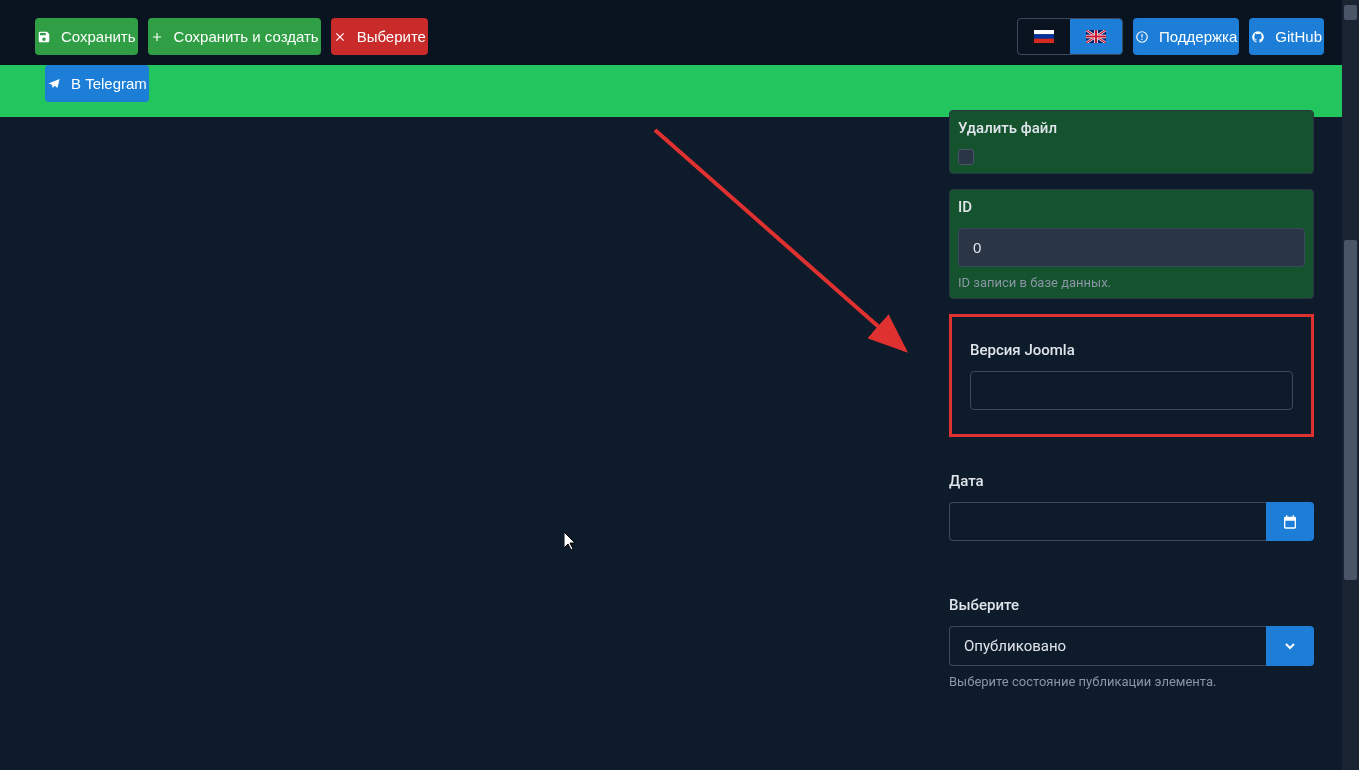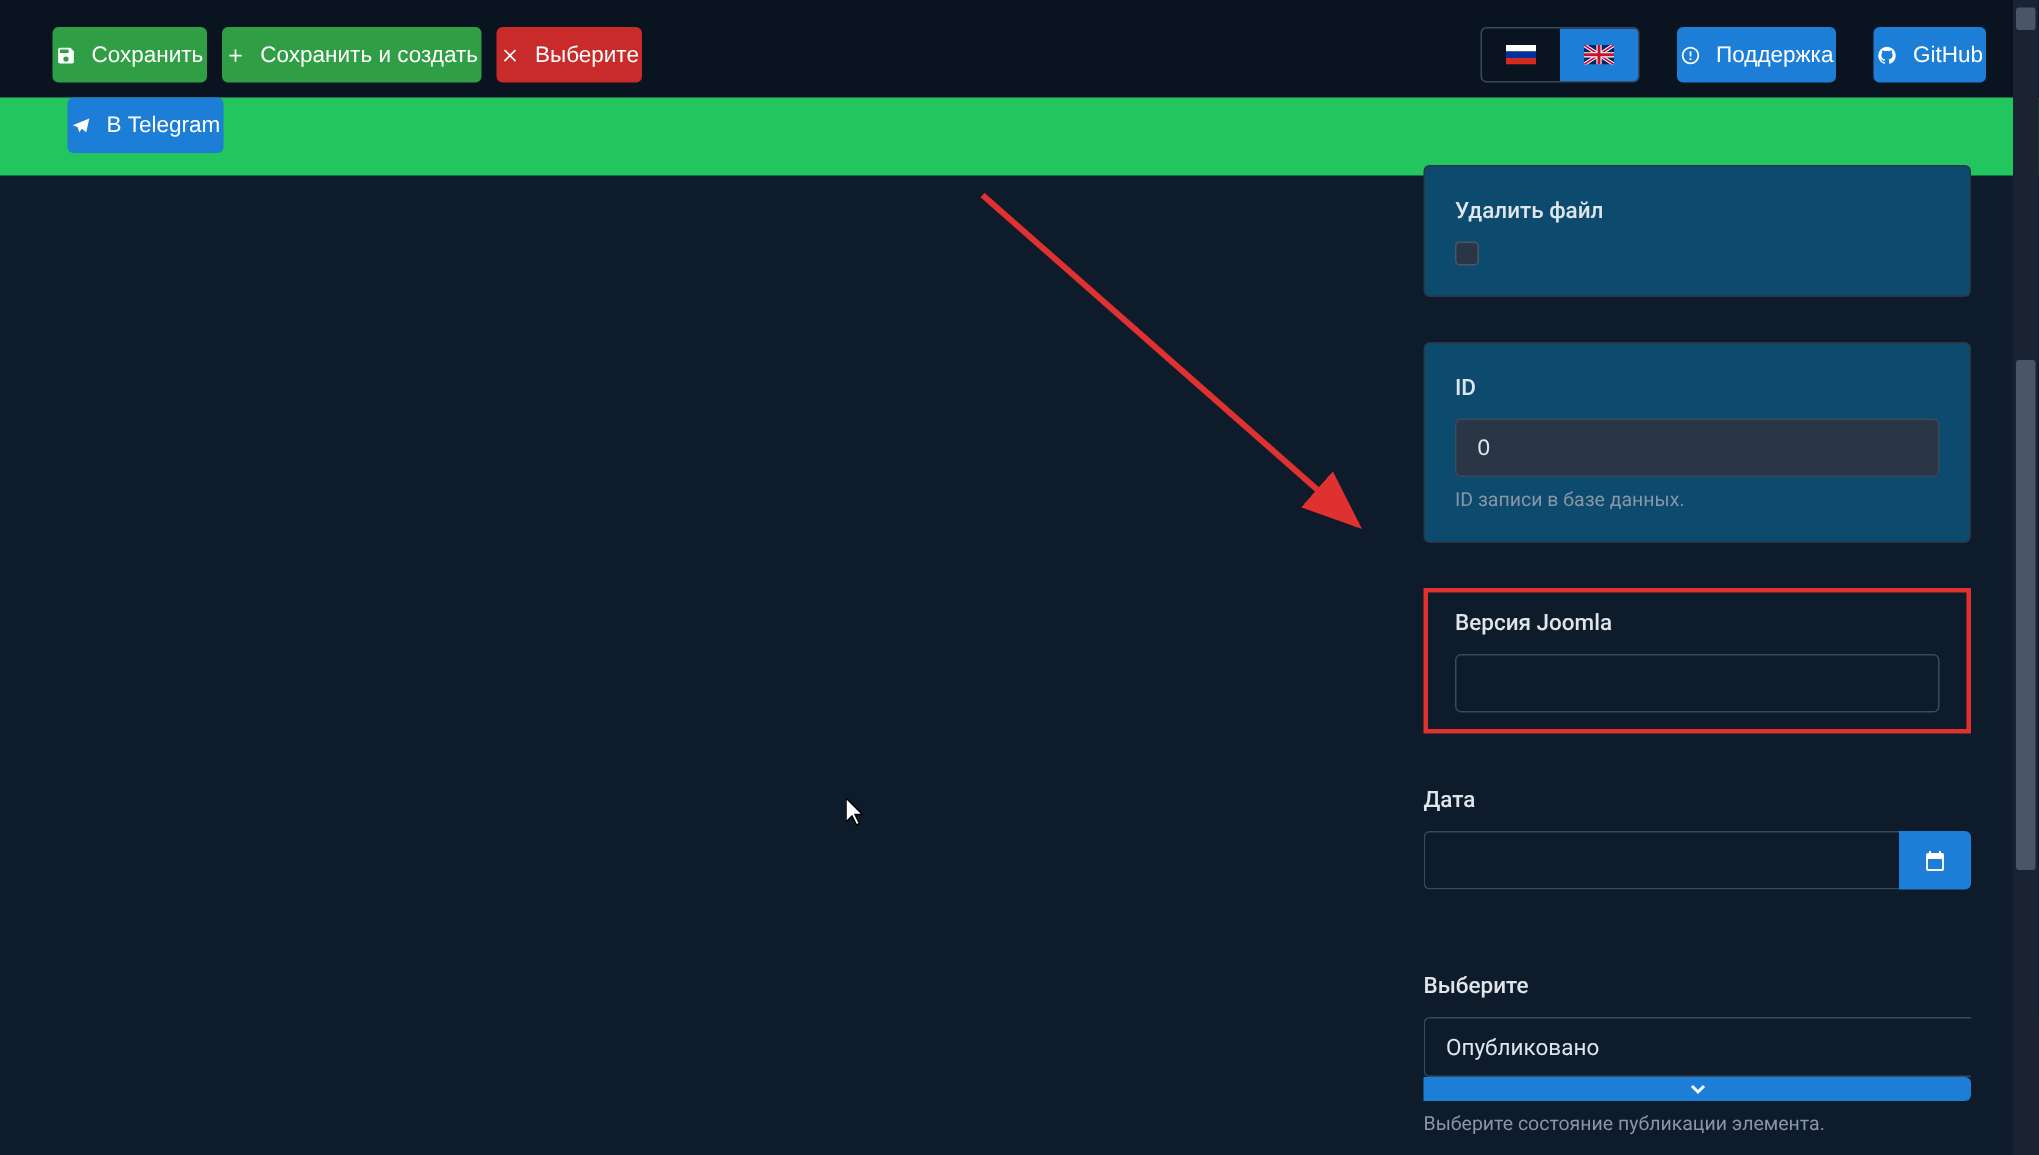--- a/index.html
+++ b/index.html
@@ -23,21 +23,21 @@
       padding: 18px 35px 10px 35px;
       background: #0a1420;
     }
     .toolbar-left {
       display: flex;
       gap: 10px;
       flex-wrap: wrap;
     }
     .toolbar-right {
       display: flex;
-      gap: 25px;
+      gap: 10px;
       margin-left: auto;
     }
     .btn {
       display: inline-flex;
       align-items: center;
       gap: 10px;
       padding: 10px 2px;
       border-radius: 4px;
       border: none;
       font-size: 15px;
@@ -80,25 +80,25 @@
       padding: 0 0 15px 45px;
       background: #22c55e;
     }
     .sidebar {
       position: absolute;
       right: 45px;
       top: 110px;
       width: 365px;
     }
     .card {
-      background: #0c4a6e;
+      background: #14532d;
       border: 1px solid #2a3545;
       border-radius: 4px;
-      padding: 20px;
-      margin-bottom: 30px;
+      padding: 8px;
+      margin-bottom: 15px;
     }
     .card-no-border {
       padding: 20px 0;
       margin-bottom: 15px;
     }
     .field-label {
       font-size: 15px;
       color: #e0e5ec;
       margin-bottom: 12px;
       font-weight: 500;
@@ -147,35 +147,34 @@
       border: none;
       padding: 0 16px;
       border-radius: 0 4px 4px 0;
       cursor: pointer;
       display: flex;
       align-items: center;
       justify-content: center;
     }
     .select-wrap {
       display: flex;
-      flex-direction: column;
     }
     .select-value {
       flex: 1;
       padding: 10px 14px;
       background: transparent;
       border: 1px solid #3a4a5c;
       border-right: none;
       border-radius: 4px 0 0 4px;
       color: #e0e5ec;
       font-size: 15px;
     }
     .highlight-box {
       border: 3px solid #e03131;
-      padding: 11px 18px;
+      padding: 24px 18px;
       margin-bottom: 15px;
     }
     .arrow-annotation {
       position: absolute;
       top: 120px;
       left: 550px;
       pointer-events: none;
     }
     .cursor-pointer {
       position: absolute;

